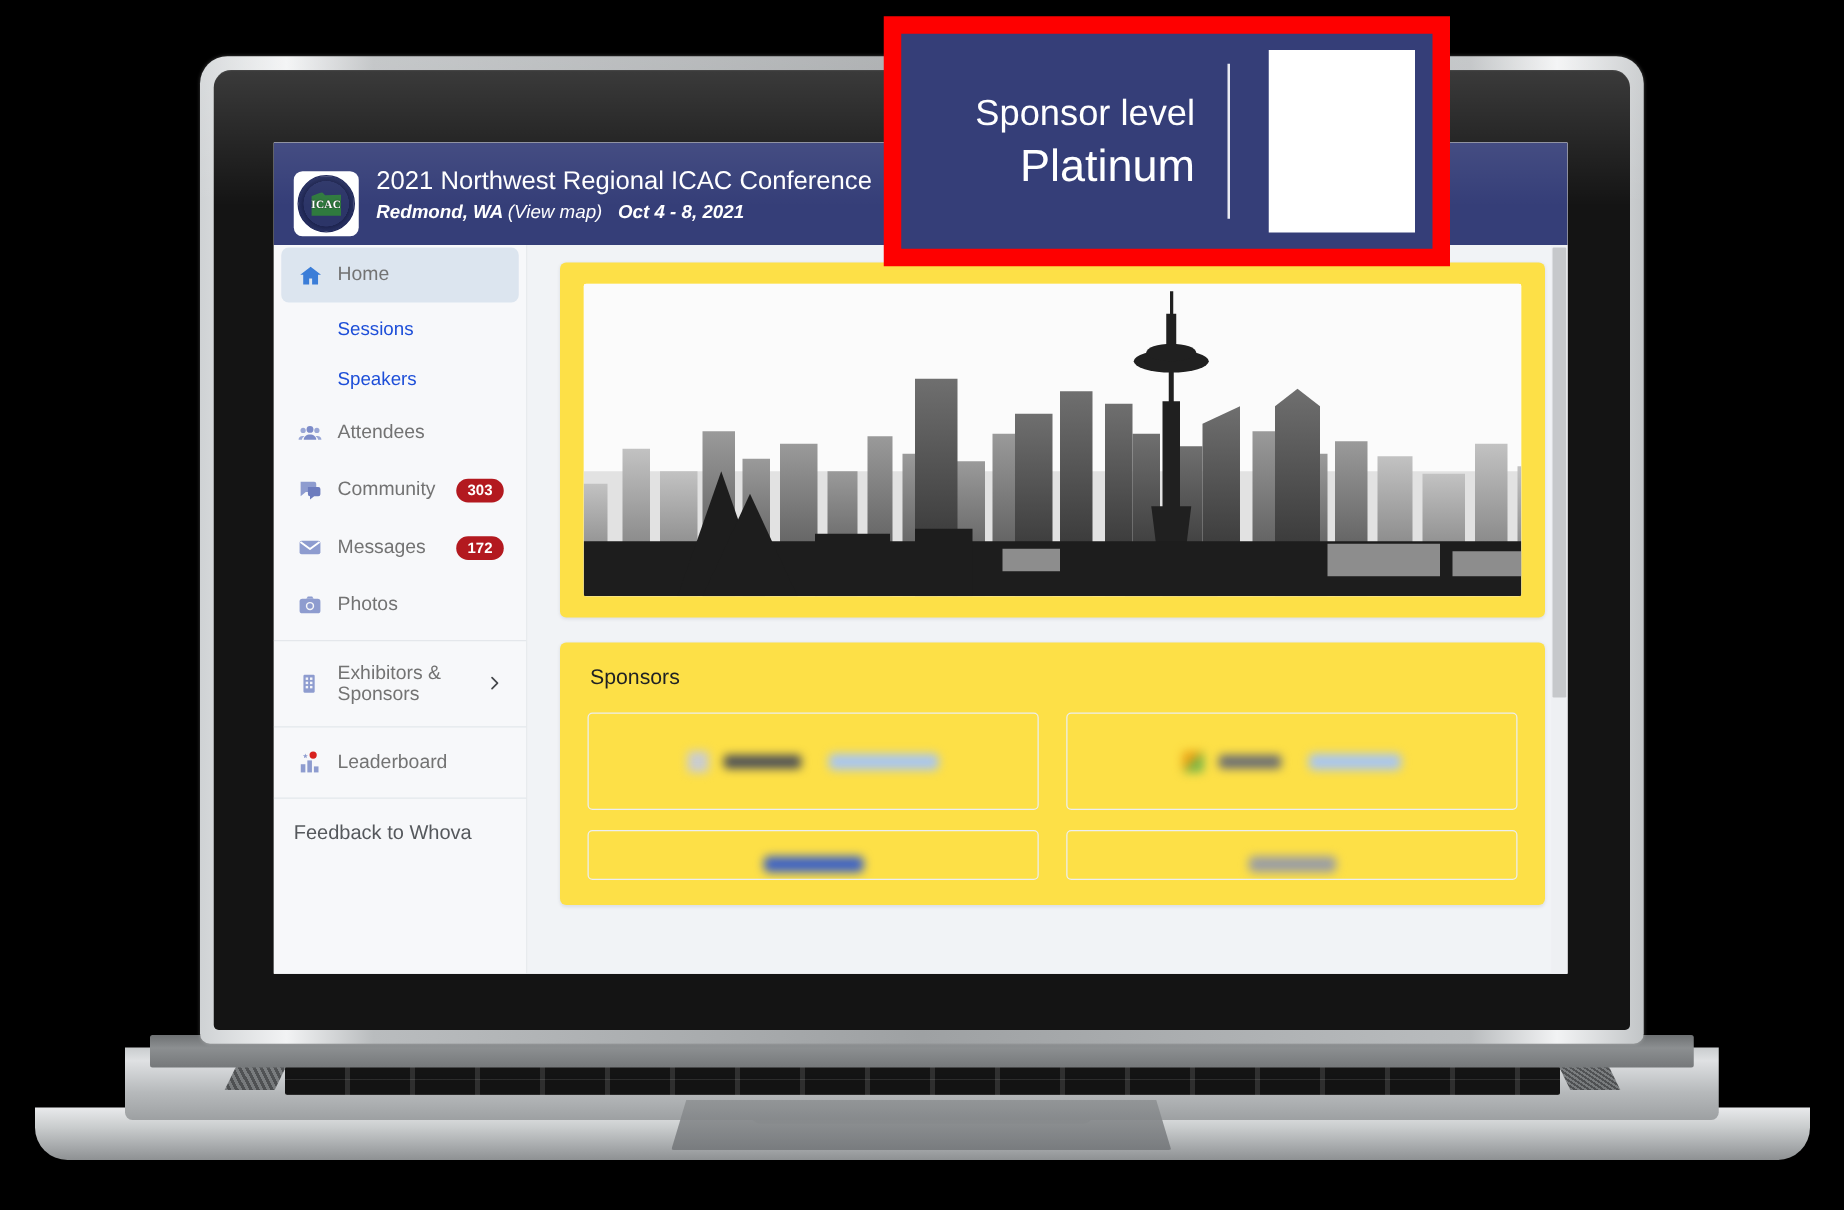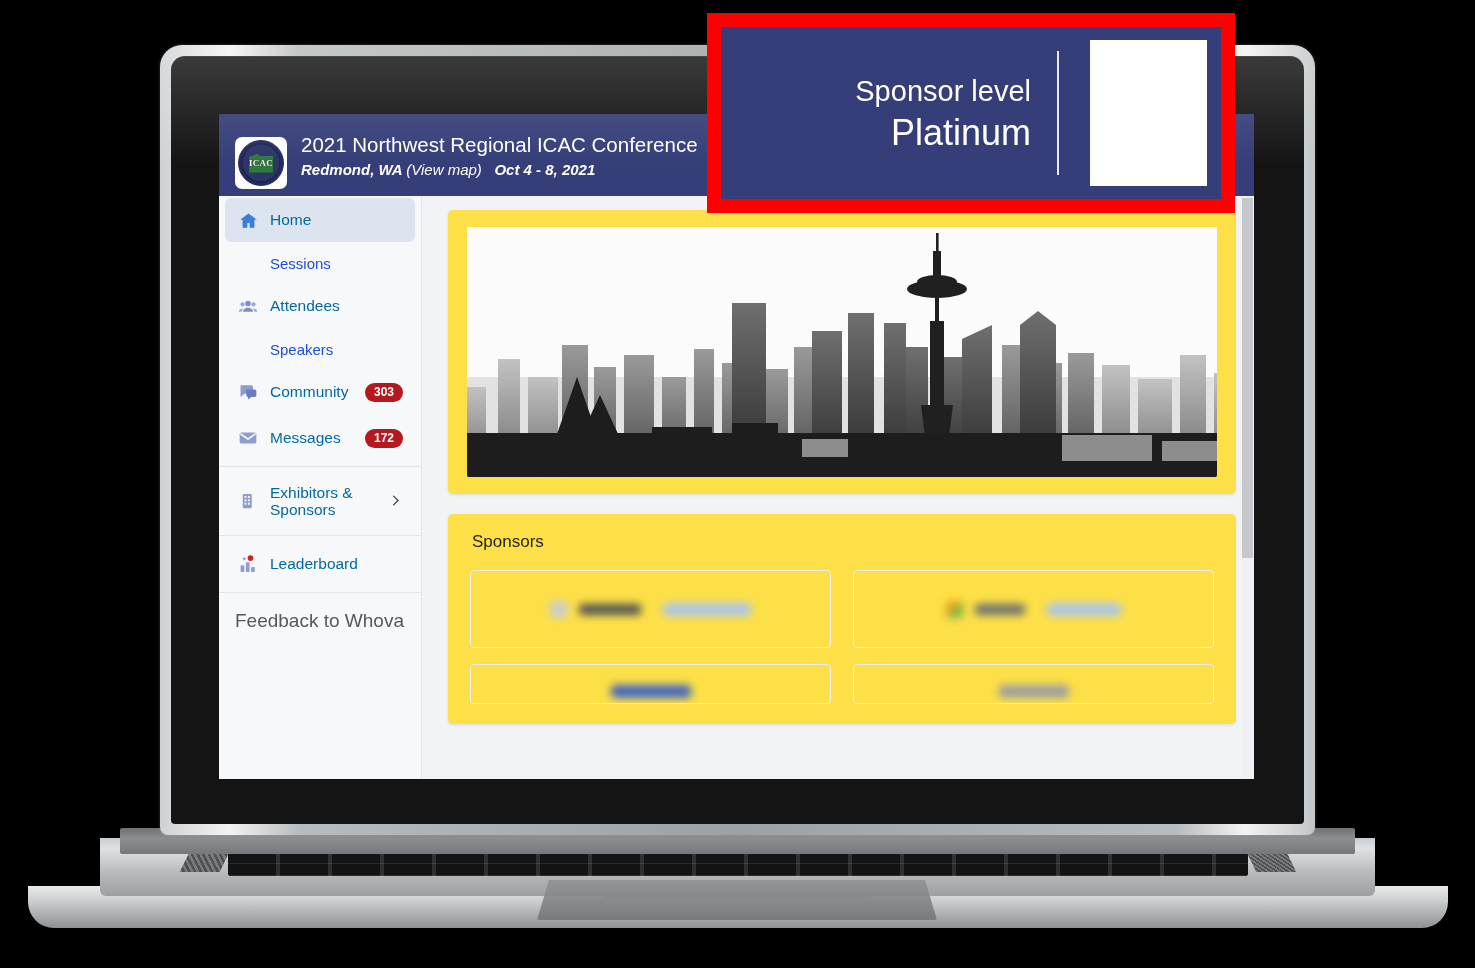--- a/index.html
+++ b/index.html
@@ -105,32 +105,32 @@
   .sidebar{
     position:absolute;left:0;top:0;width:203px;height:583px;
     background:#f7f8fa;border-right:1px solid #e3e6ea;box-sizing:border-box;
   }
   .nav-item{
     display:flex;align-items:center;height:44px;margin:2px 6px;padding:0 12px;
     border-radius:6px;box-sizing:border-box;cursor:pointer;position:relative;
   }
   .nav-item.active{background:#dce5ef;}
   .nav-ico{width:22px;flex:0 0 22px;display:flex;align-items:center;justify-content:center;margin-right:11px;}
-  .nav-label{font-size:15.5px;color:#0369a1;white-space:nowrap;}
+  .nav-label{font-size:15.5px;color:#737373;white-space:nowrap;}
   .nav-sub{padding-left:45px;height:38px;}
   .nav-sub .nav-label{color:#1d4ed8;font-size:15px;}
   .badge{
     margin-left:auto;background:#b3191f;color:#fff;border-radius:11px;
     font-size:12px;font-weight:bold;padding:2px 9px;line-height:15px;
   }
   .chev{margin-left:auto;color:#5a5d61;font-size:13px;line-height:1;}
   .nav-divider{height:1px;background:#e4e7eb;margin:6px 0;}
   .nav-twoline .nav-label{white-space:normal;line-height:17px;}
   .nav-plain{display:flex;align-items:center;height:44px;padding:0 16px;box-sizing:border-box;}
-  .nav-plain .nav-label{color:#55585c;font-size:19px;}
+  .nav-plain .nav-label{color:#55585c;font-size:16px;}
 
   .content{
     position:absolute;left:203px;top:0;right:0;bottom:0;background:#f1f3f6;
     padding:14px 18px 0 26px;box-sizing:border-box;overflow:hidden;
   }
   .card{
     background:#fde047;border-radius:5px;box-shadow:0 1px 3px rgba(20,30,60,.10);
     margin-bottom:20px;
   }
   .hero-card{padding:17px 19px;}
@@ -150,21 +150,21 @@
   .blur-logo{filter:blur(4px);display:flex;align-items:center;gap:12px;}
   .bl-mark{width:17px;height:17px;border-radius:3px;}
   .bl-word{height:11px;border-radius:3px;}
   .blur-name{filter:blur(4px);height:13px;border-radius:4px;background:#a9c6ef;}
 
   .vscroll{position:absolute;right:0;top:0;width:13px;height:583px;background:#eef0f3;}
   .vthumb{position:absolute;right:1px;top:2px;width:11px;height:360px;background:#c6c8cb;border-radius:1px;}
 
   
   .callout{
-    position:absolute;left:707px;top:13px;width:528px;height:200px;
+    position:absolute;left:707px;top:13px;width:453px;height:200px;
     background:#fe0000;box-sizing:border-box;padding:14px;
   }
   .callout-inner{
     width:100%;height:100%;background:#353e78;box-sizing:border-box;
     display:flex;align-items:center;
   }
   .callout-left{
     flex:1;color:#fff;text-align:right;padding-right:26px;
   }
   .cl-line1{font-size:29px;line-height:40px;}
@@ -224,38 +224,38 @@
                     </svg>
                 </span>
                 <span class="nav-label">Home</span>
               </div>
 
 
               <div class="nav-item nav-sub">
                 <span class="nav-label">Sessions</span>
               </div>
 
+              <div class="nav-item nav-sub">
+                <span class="nav-label">Speakers</span>
+              </div>
+
               <div class="nav-item">
                 <span class="nav-ico">
                   <svg width="20" height="20" viewBox="0 0 24 24">
                       <circle cx="12" cy="9" r="3.3" fill="#7d8cc9"></circle>
                       <circle cx="5.4" cy="10" r="2.5" fill="#9aa7d6"></circle>
                       <circle cx="18.6" cy="10" r="2.5" fill="#9aa7d6"></circle>
                       <path d="M6 19c0-3 2.7-5 6-5s6 2 6 5z" fill="#7d8cc9"></path>
                       <path d="M1 19c0-2.2 1.6-3.6 4-3.6 .6 0 1.2.1 1.7.3C5.2 16.6 4.4 17.7 4.2 19z" fill="#9aa7d6"></path>
                       <path d="M23 19c0-2.2-1.6-3.6-4-3.6-.6 0-1.2.1-1.7.3 1.5 .9 2.3 2 2.5 3.3z" fill="#9aa7d6"></path>
                     </svg>
                 </span>
                 <span class="nav-label">Attendees</span>
               </div>
 
-              <div class="nav-item nav-sub">
-                <span class="nav-label">Speakers</span>
-              </div>
-
               <div class="nav-item">
                 <span class="nav-ico">
                   <svg width="20" height="20" viewBox="0 0 24 24">
                       <path d="M3 4h13a2 2 0 0 1 2 2v6a2 2 0 0 1-2 2H8l-5 4V4z" fill="#8e9ccf"></path>
                       <path d="M10 9h10a2 2 0 0 1 2 2v5a2 2 0 0 1-2 2h-4l-4 3v-3a2 2 0 0 1-2-2z" fill="#6d7cbe"></path>
                     </svg>
                 </span>
                 <span class="nav-label">Community</span>
                 <span class="badge">303</span>
               </div>
@@ -264,20 +264,31 @@
                 <span class="nav-ico">
                   <svg width="20" height="20" viewBox="0 0 24 24">
                       <rect x="2" y="5.5" width="20" height="13" rx="2" fill="#8e9ccf"></rect>
                       <path d="M2.8 6.7 12 13.4l9.2-6.7" stroke="#fff" stroke-width="1.9" fill="none" stroke-linejoin="round"></path>
                     </svg>
                 </span>
                 <span class="nav-label">Messages</span>
                 <span class="badge">172</span>
               </div>
 
+              <div class="nav-item">
+                <span class="nav-ico">
+                  <svg width="20" height="20" viewBox="0 0 24 24">
+                      <rect x="2" y="6" width="20" height="14" rx="2.6" fill="#8e9ccf"></rect>
+                      <path d="M8.5 6l1.4-2.2h4.2L15.5 6z" fill="#8e9ccf"></path>
+                      <circle cx="12" cy="13" r="4" fill="#f5f6f9"></circle>
+                      <circle cx="12" cy="13" r="2.6" fill="#8e9ccf"></circle>
+                    </svg>
+                </span>
+                <span class="nav-label">Photos</span>
+              </div>
 
               <div class="nav-divider"></div>
 
               <div class="nav-item nav-twoline" style="height:56px;">
                 <span class="nav-ico">
                   <svg width="18" height="18" viewBox="0 0 24 24">
                       <rect x="5" y="2.5" width="12" height="19" rx="1.2" fill="#8e9ccf"></rect>
                       <rect x="7.4" y="5.3" width="2.6" height="2.6" fill="#f5f6f9"></rect>
                       <rect x="12" y="5.3" width="2.6" height="2.6" fill="#f5f6f9"></rect>
                       <rect x="7.4" y="9.8" width="2.6" height="2.6" fill="#f5f6f9"></rect>

